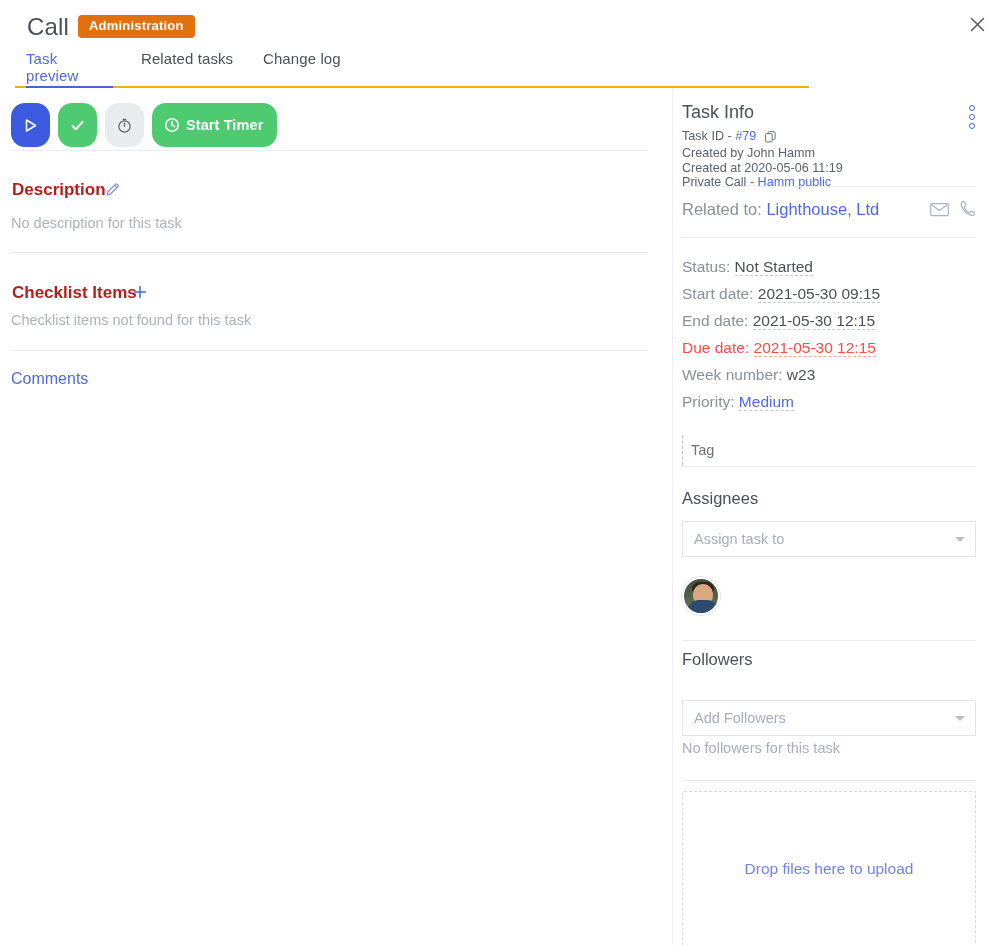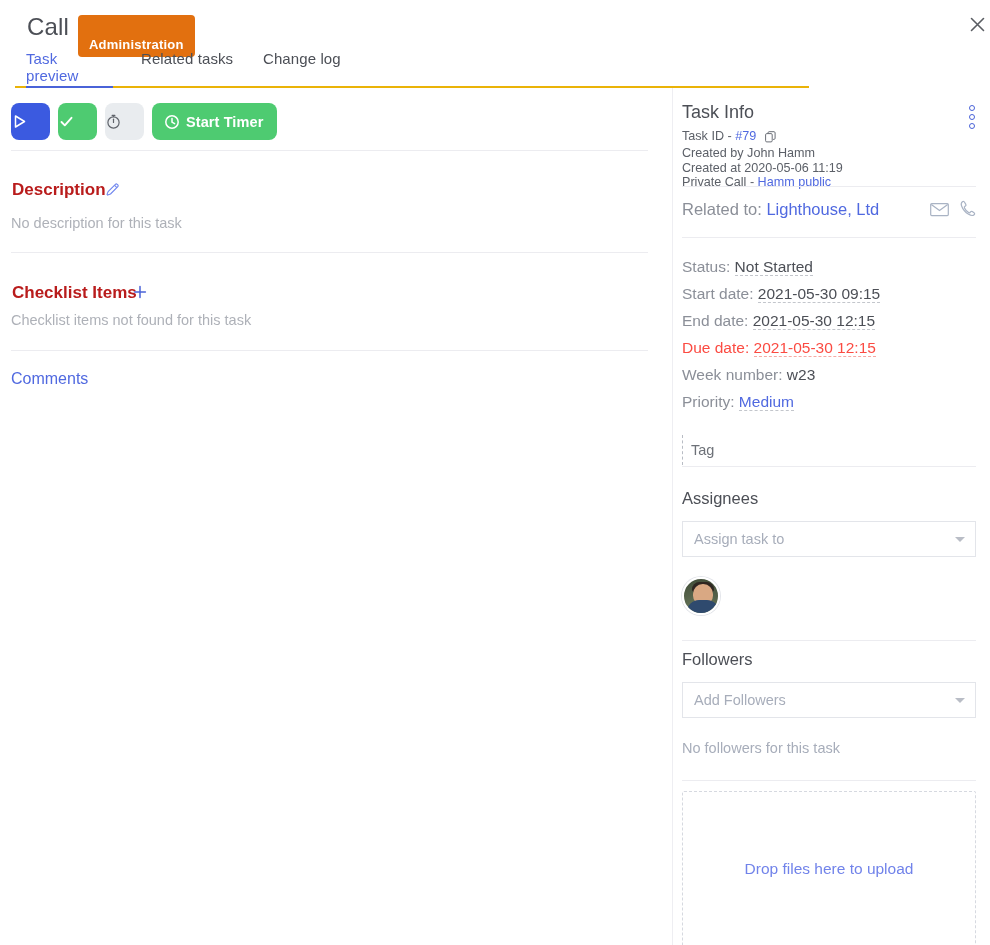--- a/index.html
+++ b/index.html
@@ -16,21 +16,21 @@
   
   .header { position: absolute; left: 16px; top: 0; width: 984px; height: 52px; }
   .title {
     position: absolute; left: 11px; top: 13px;
     font-size: 24px; color: #4c4f56; font-weight: 400; letter-spacing: .2px;
   }
   .badge {
     position: absolute; left: 62px; top: 15px;
     background: #e2700f; color: #ffffff;
     font-size: 13px; font-weight: 700; letter-spacing: .2px;
-    padding: 23px 11px 6px; border-radius: 4px;
+    padding: 4px 11px 6px; border-radius: 4px;
     line-height: 1;
   }
   .close-btn {
     position: absolute; right: 10px; top: 11px;
     width: 26px; height: 26px; cursor: pointer;
     display: flex; align-items: center; justify-content: center;
   }
   .close-btn svg { display:block; }
 
   
@@ -46,22 +46,22 @@
   .tab.active { color: #5069e0; border-bottom: 2px solid #4a63d8; }
   #tab0 { left: 11px; width: 87px; text-align:left; }
   #tab1 { left: 126px; }
   #tab2 { left: 248px; }
 
   
   .left { position: absolute; left: 0; top: 88px; width: 672px; height: 857px; }
 
   .toolbar { position: absolute; left: 11px; top: 15px; display: flex; gap: 8px; }
   .tb {
-    height: 37px; border: none; border-radius: 8px; cursor: pointer;
-    display: flex; align-items: center; justify-content: space-between;
+    height: 44px; border: none; border-radius: 14px; cursor: pointer;
+    display: flex; align-items: center; justify-content: center;
     font-family: "Liberation Sans", sans-serif;
   }
   .tb-play   { width: 39px; background: #3b5ae0; }
   .tb-check  { width: 39px; background: #4ecb71; }
   .tb-clock  { width: 39px; background: #e9ecef; }
   .tb-timer  { background: #4ecb71; color: #fff; padding: 0 14px 0 12px;
                font-size: 14.5px; font-weight: 700; gap: 6px; letter-spacing:.1px;}
 
   .hr { position: absolute; left: 11px; width: 637px; height: 1px; background: #ececf0; }
 
@@ -322,21 +322,21 @@
     <div class="avatar">
       <div class="hair"></div>
       <div class="face"></div>
       <div class="neck"></div>
       <div class="body"></div>
     </div>
 
     <div class="rhr" style="top:552px"></div>
 
     <div class="grp-title" style="top:562px">Followers</div>
-    <div class="select" style="top:594px">
+    <div class="select" style="top:612px">
       <span>Add Followers</span>
       <span class="caret"></span>
     </div>
 
     <div class="nofollowers">No followers for this task</div>
 
     <div class="rhr" style="top:692px"></div>
 
     <div class="dropzone">
       <span>Drop files here to upload</span>

